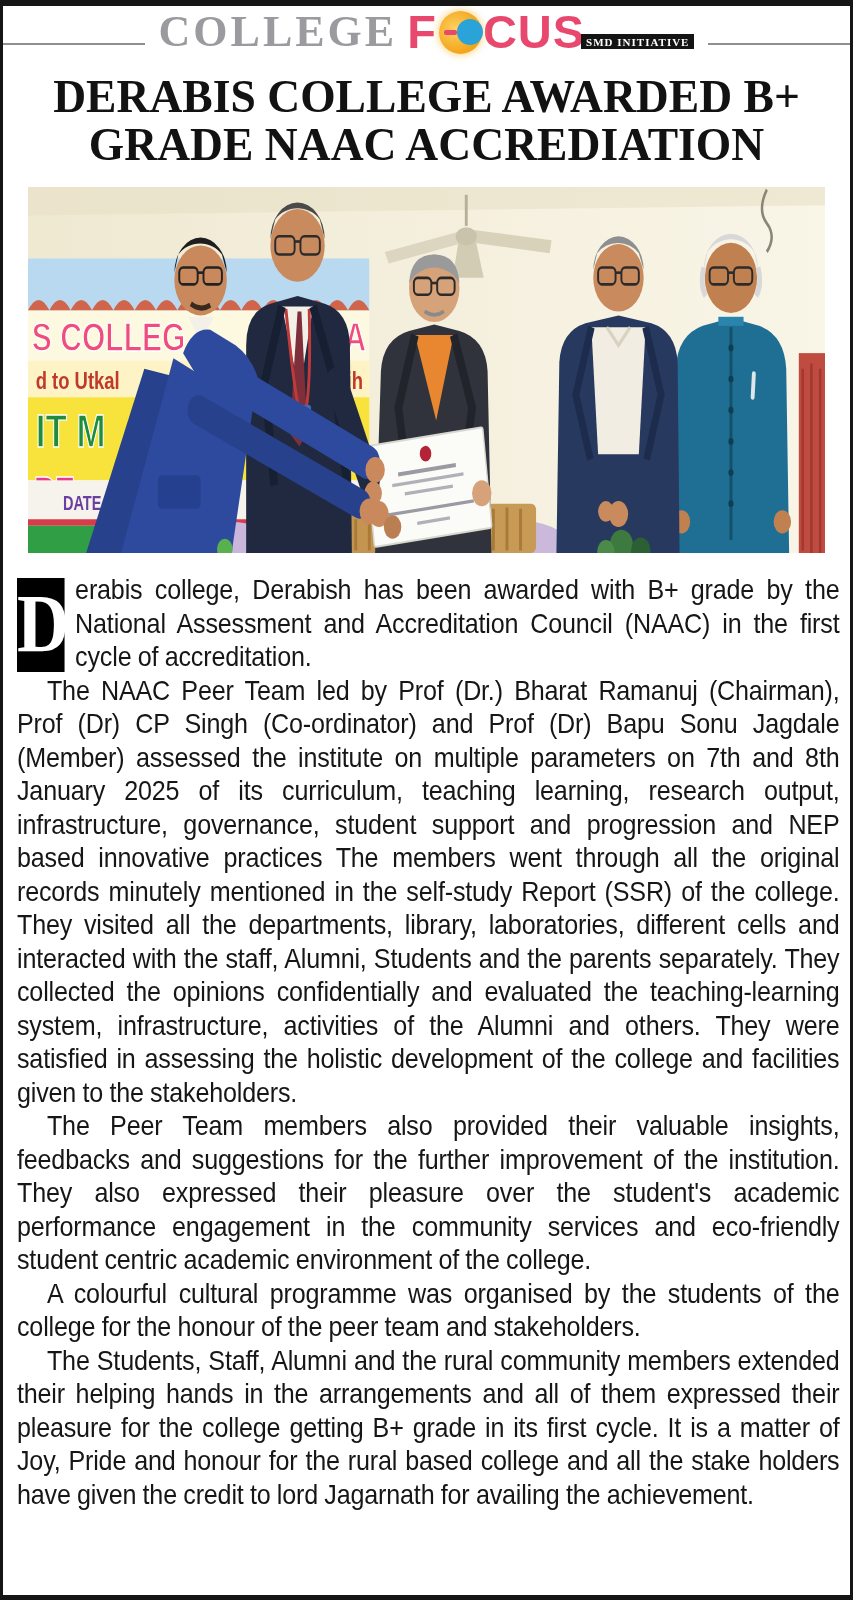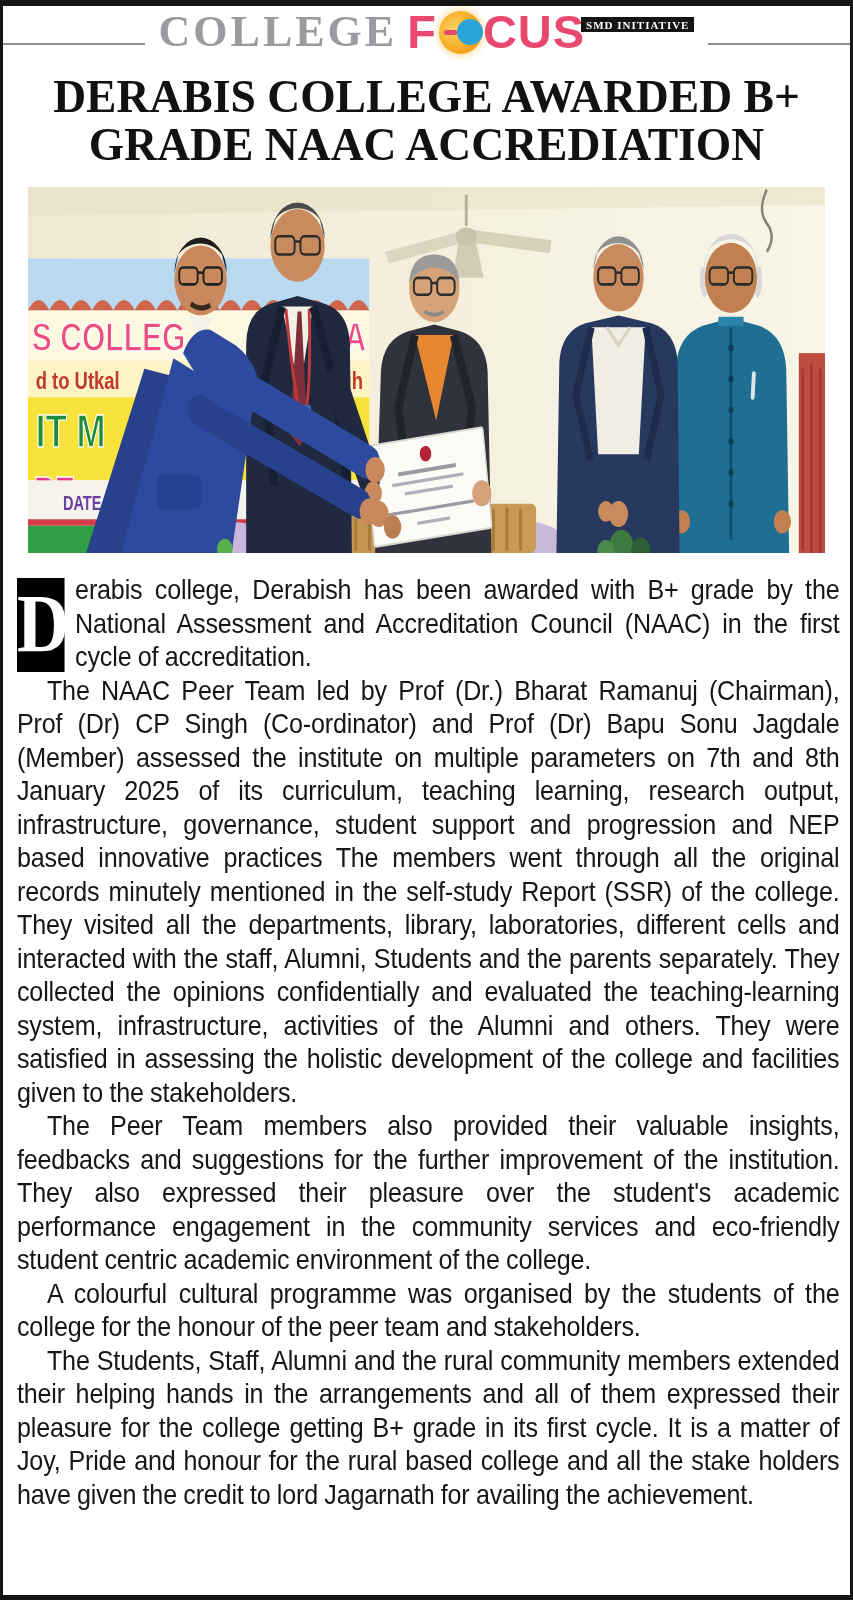--- a/index.html
+++ b/index.html
@@ -20,21 +20,21 @@
   .focus{display:flex; align-items:flex-end; margin-left:10px;}
   .f-letter,.cus-letters{font-family:"Liberation Sans", sans-serif; font-weight:bold; font-size:47px;
           line-height:48px; color:#e8486e; letter-spacing:1px;}
   .o-mark{position:relative; width:43px; height:43px; margin:0 1px 2px 2px; display:inline-block;}
   .o-orange{position:absolute; inset:0; border-radius:50%;
             background:radial-gradient(circle at 38% 42%, #fdd264 0%, #f4a71d 62%, #eb9b12 100%);
             box-shadow:0 0 6px 2px rgba(247,196,84,.55);}
   .o-blue{position:absolute; right:-1px; top:8px; width:26px; height:26px; border-radius:50%; background:#2aa3d8;}
   .o-dash{position:absolute; left:5px; top:19px; width:13px; height:5px; background:#e8486e; border-radius:2px;}
   .smd-box{background:#141414; color:#fff; font-family:"Liberation Serif", serif; font-weight:bold;
-           font-size:11px; letter-spacing:1px; padding:2px 5px 1px; margin:0 0 24px -4px; white-space:nowrap;}
+           font-size:11px; letter-spacing:1px; padding:2px 5px 1px; margin:0 0 7px -4px; white-space:nowrap;}
   
   .headline{margin:10px 0 6px; text-align:center;
             font-family:"Liberation Serif", serif; font-weight:bold; color:#121212;
             font-size:47px; line-height:48px; letter-spacing:0px;
             transform:scaleX(.97); transform-origin:50% 0;}
   .headline span{display:block;}
   
   figure.photo{margin:7px 13px 8px; padding:12px; height:366px;}
   figure.photo svg{display:block; width:100%; height:100%;}
   

